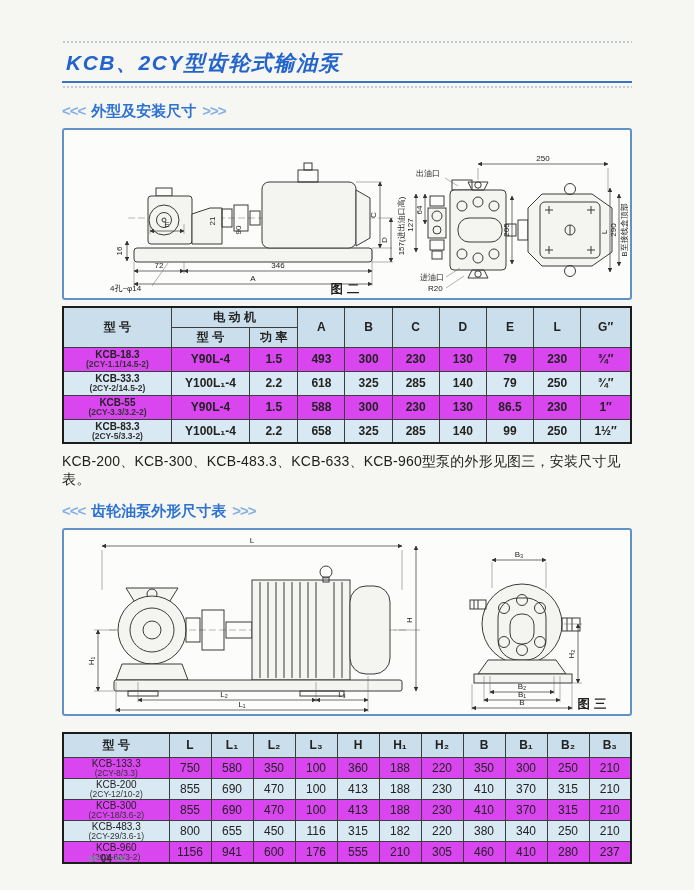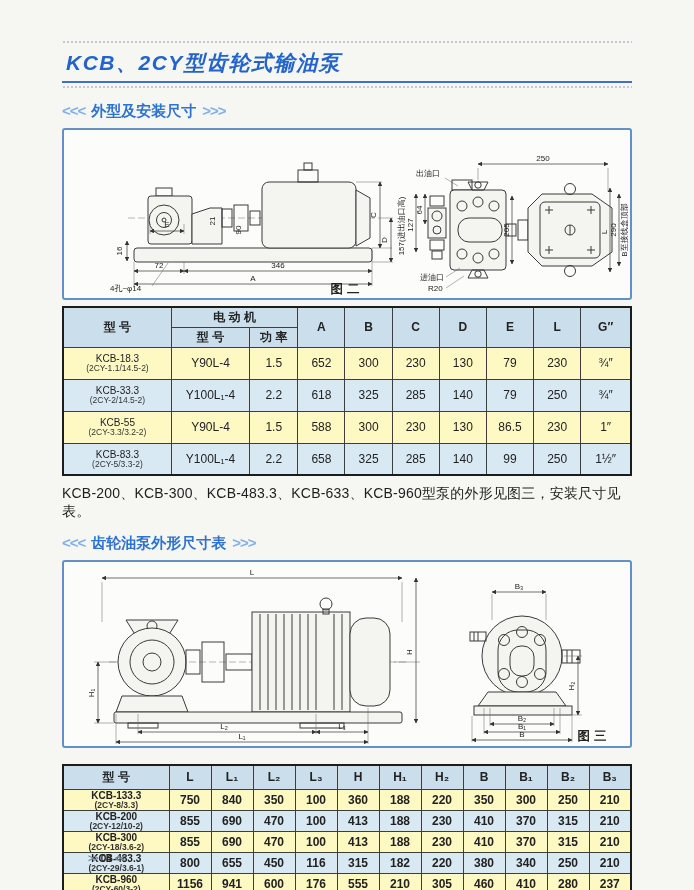--- a/index.html
+++ b/index.html
@@ -24,28 +24,28 @@
     width:566px;overflow:hidden;
   }
   svg{display:block;}
   svg text{fill:#222;font-family:"Liberation Sans","DejaVu Sans",sans-serif;font-size:8px;}
   .pt{stroke:#3a3a3a;stroke-width:1;fill:none;}
   .ptf{stroke:#3a3a3a;stroke-width:1;fill:#f4f4f0;}
   .dim{stroke:#333;stroke-width:0.7;fill:none;}
   .ext{stroke:#666;stroke-width:0.5;fill:none;}
   .cl{stroke:#888;stroke-width:0.6;stroke-dasharray:7 3;fill:none;}
   .cap{font-size:12.5px;font-weight:bold;letter-spacing:4px;}
-  table{border-collapse:collapse;table-layout:fixed;width:570px;background:#fef9c3;
+  table{border-collapse:collapse;table-layout:fixed;width:570px;background:#d946ef;
         border:2px solid #1c1c1c;font-size:12px;}
   th,td{border:1px solid #3d3d3d;text-align:center;vertical-align:middle;padding:0;}
   thead th{background:#cadfeb;font-weight:bold;}
   .t1 thead tr{height:20px;}
-  .t1 tbody tr{height:32px;}
+  .t1 tbody tr{height:24px;font-weight:bold;}
   .t2 thead tr{height:24px;}
-  .t2 tbody tr{height:20px;font-weight:bold;}
+  .t2 tbody tr{height:20px;}
   tbody tr.alt td{background:#d8e9f3;}
   td.model, .m1{font-size:10px;line-height:11px;}
   .m2{font-size:8.5px;line-height:9px;color:#333;}
   .note{font-size:14px;color:#1e1e1e;margin:9px 0 2px 0;letter-spacing:0.2px;}
   .footer{position:absolute;left:88px;top:853px;font-size:10px;}
   .footer .fa{color:#7d8da2;font-weight:bold;letter-spacing:-1px;}
   .footer .pg{color:#2b2b2b;font-weight:bold;margin:16px 3px;}
 </style>
 </head>
 <body>
@@ -210,21 +210,21 @@
       </tr>
     </thead>
     <tbody>
       <tr>
         <td class="model">
             <div class="m1">KCB-18.3</div>
             <div class="m2">(2CY-1.1/14.5-2)</div>
           </td>
         <td>Y90L-4</td>
         <td>1.5</td>
-        <td>652</td>
+        <td>493</td>
         <td>300</td>
         <td>230</td>
         <td>130</td>
         <td>79</td>
         <td>230</td>
         <td>¾″</td>
       </tr>
       <tr class="alt">
         <td class="model">
             <div class="m1">KCB-33.3</div>
@@ -415,21 +415,21 @@
         <th>B₃</th>
       </tr>
     </thead>
     <tbody>
       <tr>
         <td class="model">
             <div class="m1">KCB-133.3</div>
             <div class="m2">(2CY-8/3.3)</div>
           </td>
         <td>750</td>
-        <td>840</td>
+        <td>580</td>
         <td>350</td>
         <td>100</td>
         <td>360</td>
         <td>188</td>
         <td>220</td>
         <td>350</td>
         <td>300</td>
         <td>250</td>
         <td>210</td>
       </tr>

